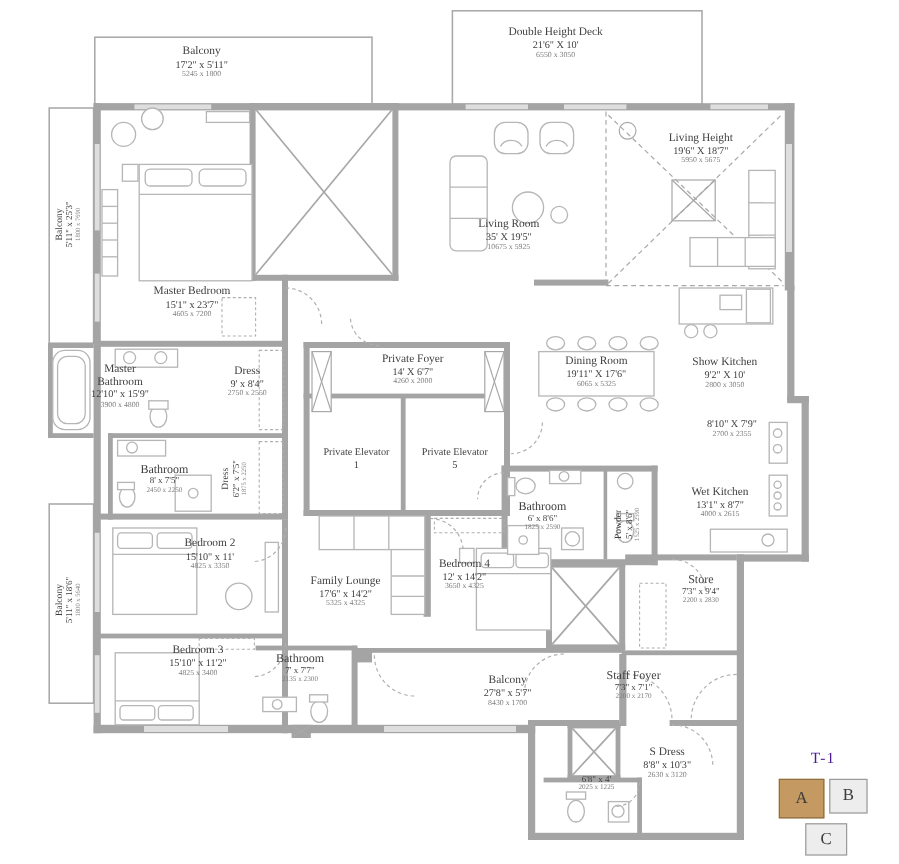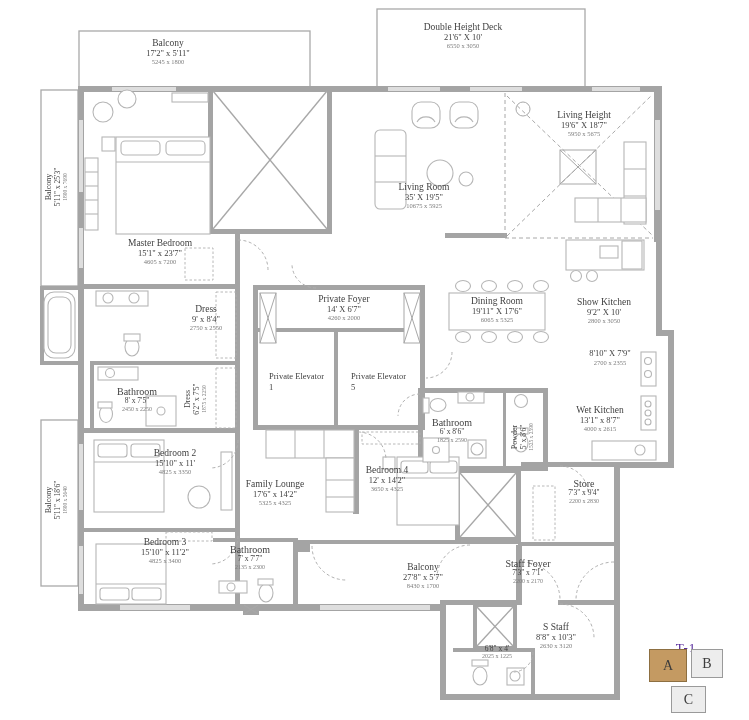--- a/index.html
+++ b/index.html
@@ -12,23 +12,23 @@
   .lbl .dm{font-size:8.5px;}
   .lbl .mt{font-size:6.5px;color:#7d7d7d;}
   .lbl.vert{transform:translate(-50%,-50%) rotate(-90deg);}
   .lbl.vert .nm{font-size:8px;}
   .lbl.vert .dm{font-size:7.5px;}
   .lbl.vert .mt{font-size:5.5px;}
   .lbl.wrap{white-space:normal;width:62px;}
   .lbl.sm .nm{font-size:10px;}
   .lbl.sm .dm{font-size:7.5px;}
   .lbl.sm .mt{font-size:6px;}
-  .elev{position:absolute;transform:translate(-50%,-50%);text-align:left;color:#3f3f3f;
+  .elev{position:absolute;transform:translate(-50%,-50%);text-align:center;color:#3f3f3f;
         font-size:8.5px;line-height:1.25;width:56px;}
-  .kp-title{position:absolute;transform:translate(-50%,-50%);font-size:13px;color:#4c1d95;letter-spacing:1px;margin-top:16px;}
+  .kp-title{position:absolute;transform:translate(-50%,-50%);font-size:13px;color:#4c1d95;letter-spacing:1px;}
   .kp-sq{position:absolute;display:flex;align-items:center;justify-content:center;
          font-size:14px;color:#3c3c3c;background:#ededed;border:1px solid #9a9a9a;box-sizing:border-box;}
   .kp-sq.hl{background:#c49a62;border-color:#8d6f41;}
 </style>
 </head>
 <body>
 
 <div class="plan">
 
 <svg width="749" height="720" viewBox="0 0 749 720">
@@ -327,20 +327,25 @@
   <div class="lbl" style="left:424px;top:196px">
     <div class="nm">Living Room</div>
     <div class="dm">35' X 19'5"</div>
     <div class="mt">10675 x 5925</div>
   </div>
   <div class="lbl" style="left:160px;top:252px">
     <div class="nm">Master Bedroom</div>
     <div class="dm">15'1" x 23'7"</div>
     <div class="mt">4605 x 7200</div>
   </div>
+  <div class="lbl wrap" style="left:100px;top:322px">
+    <div class="nm">Master Bathroom</div>
+    <div class="dm">12'10" x 15'9"</div>
+    <div class="mt">3900 x 4800</div>
+  </div>
   <div class="lbl" style="left:206px;top:318px">
     <div class="nm">Dress</div>
     <div class="dm">9' x 8'4"</div>
     <div class="mt">2750 x 2550</div>
   </div>
   <div class="lbl sm" style="left:137px;top:399px">
     <div class="nm">Bathroom</div>
     <div class="dm">8' x 7'5"</div>
     <div class="mt">2450 x 2250</div>
   </div>
@@ -388,21 +393,21 @@
   <div class="lbl" style="left:175px;top:462px">
     <div class="nm">Bedroom 2</div>
     <div class="dm">15'10" x 11'</div>
     <div class="mt">4825 x 3350</div>
   </div>
   <div class="lbl" style="left:165px;top:551px">
     <div class="nm">Bedroom 3</div>
     <div class="dm">15'10" x 11'2"</div>
     <div class="mt">4825 x 3400</div>
   </div>
-  <div class="lbl" style="left:275px;top:493px">
+  <div class="lbl" style="left:288px;top:493px">
     <div class="nm">Family Lounge</div>
     <div class="dm">17'6" x 14'2"</div>
     <div class="mt">5325 x 4325</div>
   </div>
   <div class="lbl" style="left:387px;top:479px">
     <div class="nm">Bedroom 4</div>
     <div class="dm">12' x 14'2"</div>
     <div class="mt">3650 x 4325</div>
   </div>
   <div class="lbl sm" style="left:250px;top:557px">
@@ -419,21 +424,21 @@
     <div class="nm">Store</div>
     <div class="dm">7'3" x 9'4"</div>
     <div class="mt">2200 x 2830</div>
   </div>
   <div class="lbl sm" style="left:528px;top:571px">
     <div class="nm">Staff Foyer</div>
     <div class="dm">7'3" x 7'1"</div>
     <div class="mt">2200 x 2170</div>
   </div>
   <div class="lbl" style="left:556px;top:636px">
-    <div class="nm">S Staff</div>
+    <div class="nm">S Dress</div>
     <div class="dm">8'8" x 10'3"</div>
     <div class="mt">2630 x 3120</div>
   </div>
   <div class="lbl sm" style="left:497px;top:653px">
     <div class="dm">6'8" x 4'</div>
     <div class="mt">2025 x 1225</div>
   </div>
 
   <div class="kp-title" style="left:686px;top:632px">T-1</div>
   <div class="kp-sq hl" style="left:649px;top:649px;width:38px;height:33px">

